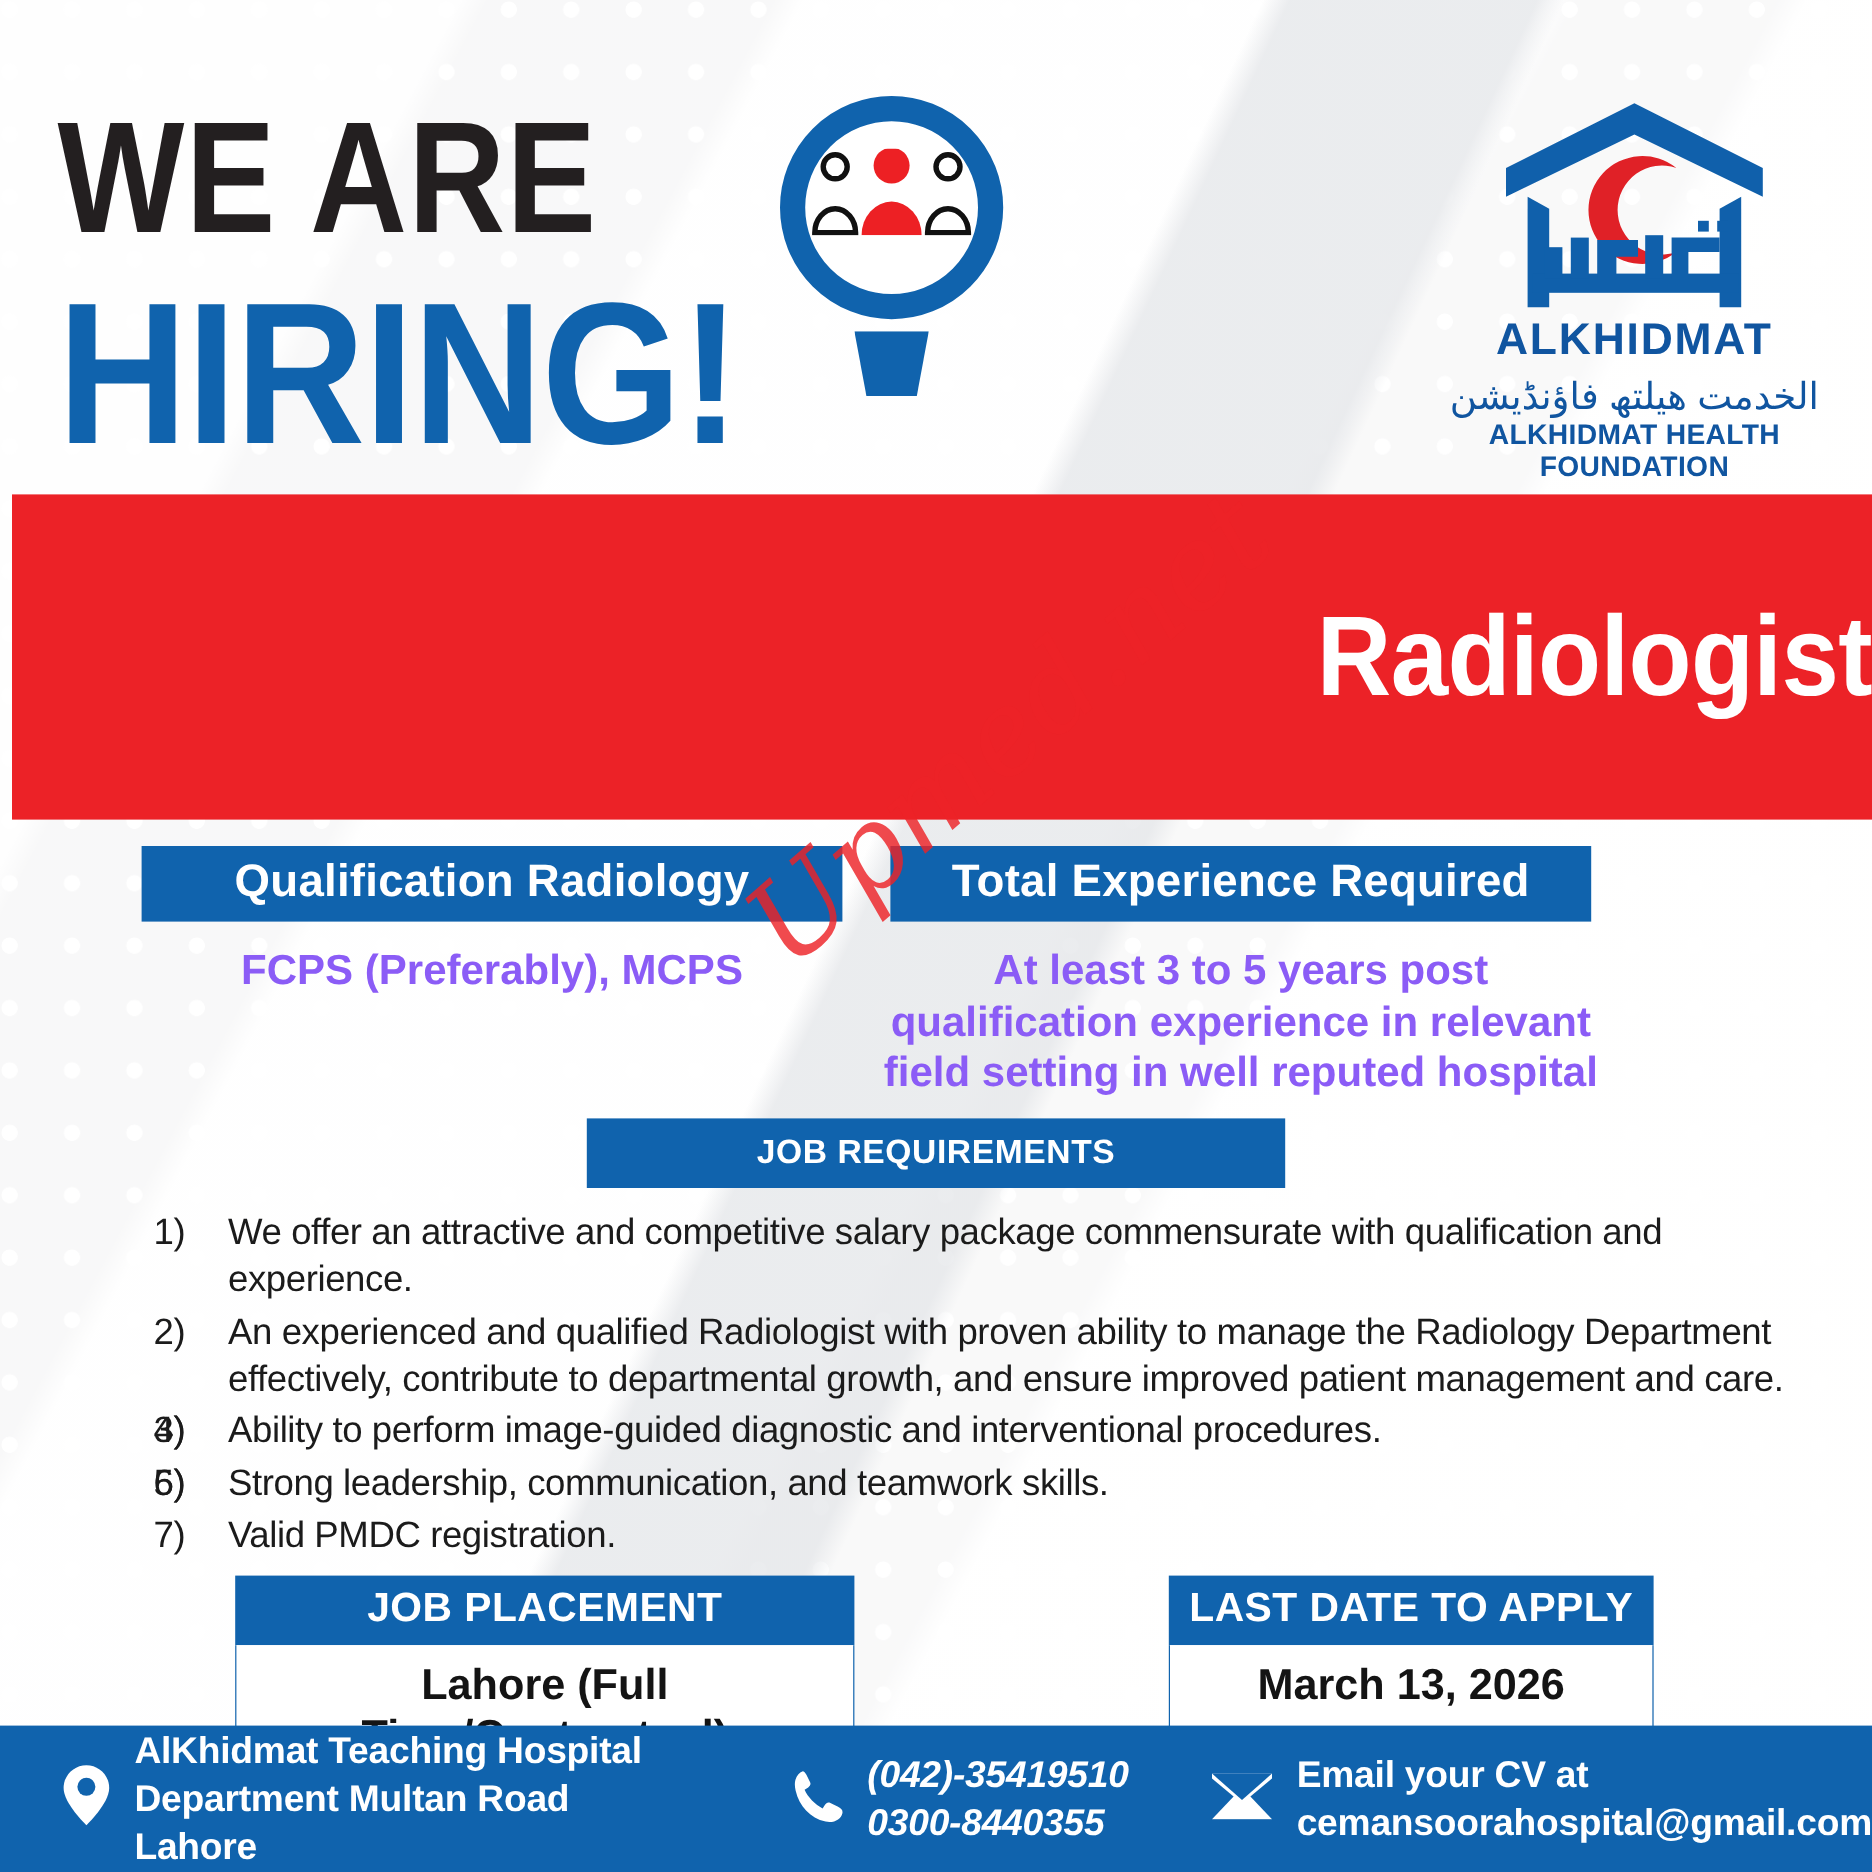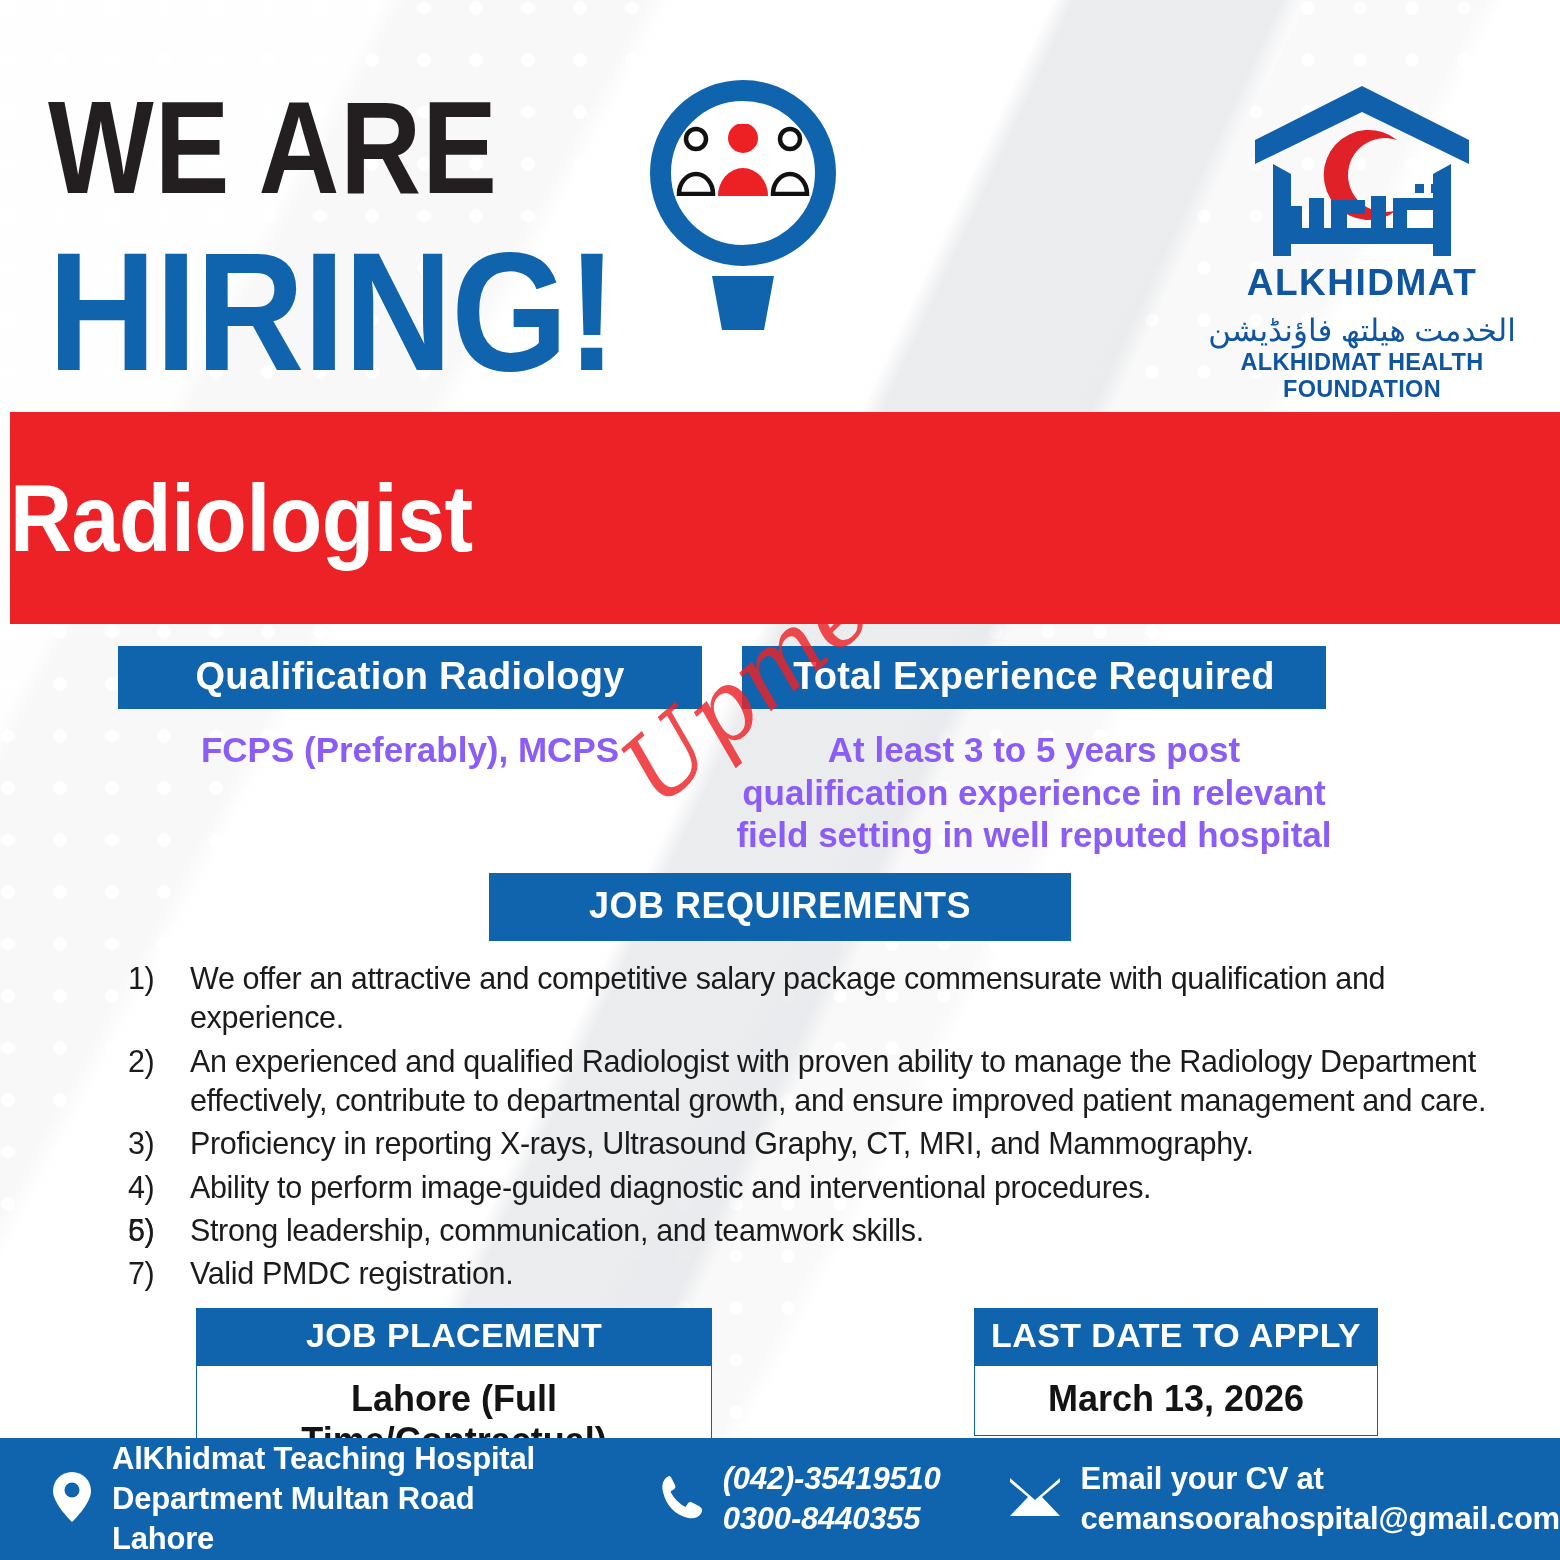--- a/index.html
+++ b/index.html
@@ -132,24 +132,24 @@
     font-size:23.5px;
     font-weight:800;
     color:#1055a0;
     letter-spacing:0.3px;
     margin-top:1px;
   }
 
   
   .title-band {
     background:#ec2227;
-    height:212px;
+    height:271px;
     display:flex;
     align-items:center;
-    justify-content:flex-start;
+    justify-content:flex-end;
     margin-left:10px;
   }
   .title-band h1 {
     color:#ffffff;
     font-size:86px;
     font-weight:800;
     letter-spacing:-0.5px;
     transform:scaleY(1.1);
   }
 
@@ -184,21 +184,21 @@
     padding-top:20px;
   }
   .qual-body { width:584px; }
   .exp-body  { width:620px; margin-left:-18px; }
 
   
   .req-head-wrap { display:flex; justify-content:center; margin-top:16px; }
   .req-head {
     background:#1063ad;
     color:#ffffff;
-    font-size:36px;
+    font-size:28px;
     font-weight:800;
     letter-spacing:0.5px;
     text-align:center;
     width:582px;
     padding:12px 0 14px;
   }
 
   .req-list {
     margin:18px 0 0 0;
     padding:0 40px 0 128px;
@@ -366,21 +366,21 @@
       </div>
     </div>
 
     <div class="req-head-wrap">
       <div class="req-head">JOB REQUIREMENTS</div>
     </div>
 
     <ul class="req-list" id="req-list">
         <li><span class="num">1)</span><span>We offer an attractive and competitive salary package commensurate with qualification and experience.</span></li>
         <li><span class="num">2)</span><span>An experienced and qualified Radiologist with proven ability to manage the Radiology Department effectively, contribute to departmental growth, and ensure improved patient management and care.</span></li>
-        <li><span class="num">3)</span><span>Proficiency in reporting X-rays, Ultrasound Graphy, CT, MRI, and Mammography.</span></li>
+        <li><span class="num">3)</span></li>
         <li><span class="num">4)</span><span>Ability to perform image-guided diagnostic and interventional procedures.</span></li>
         <li><span class="num">5)</span></li>
         <li><span class="num">6)</span><span>Strong leadership, communication, and teamwork skills.</span></li>
         <li><span class="num">7)</span><span>Valid PMDC registration.</span></li>
       </ul>
 
     <div class="boxes-row">
       <div class="box placement">
         <div class="box-head">JOB PLACEMENT</div>
         <div class="box-body">Lahore (Full Time/Contractual)</div>

